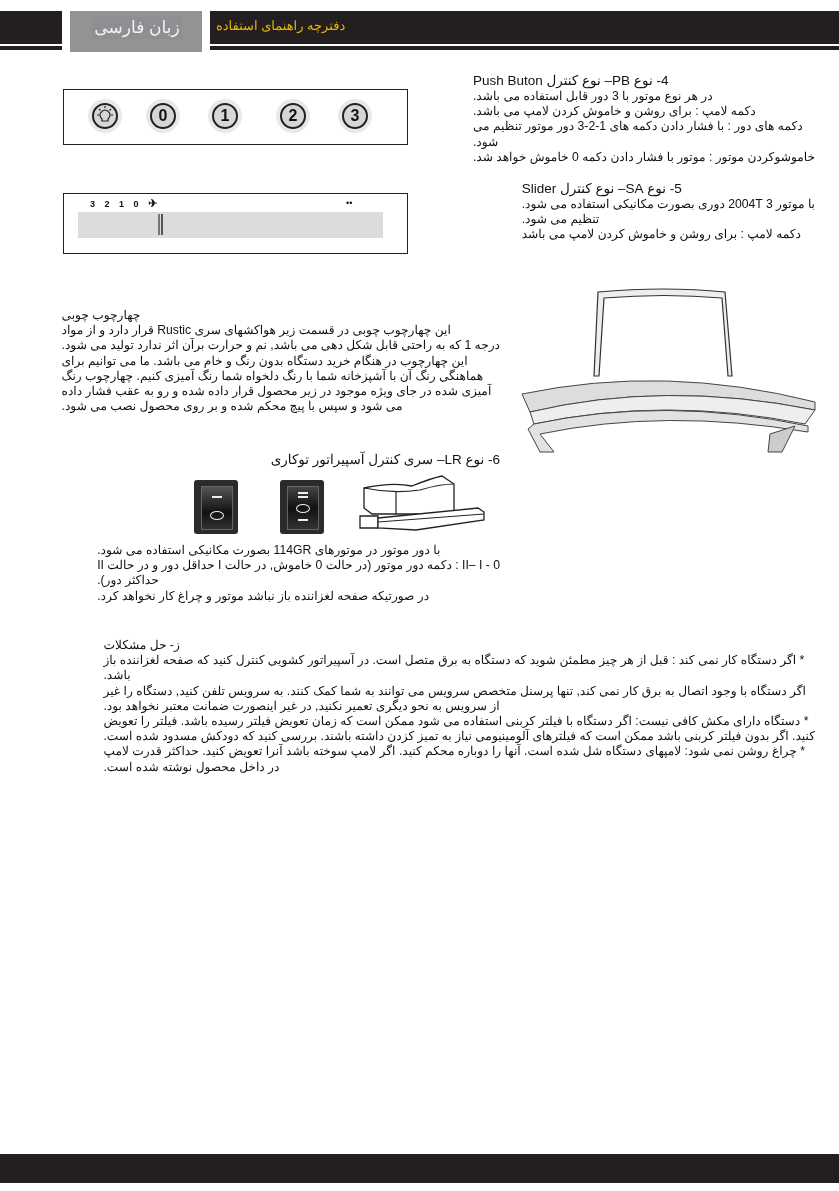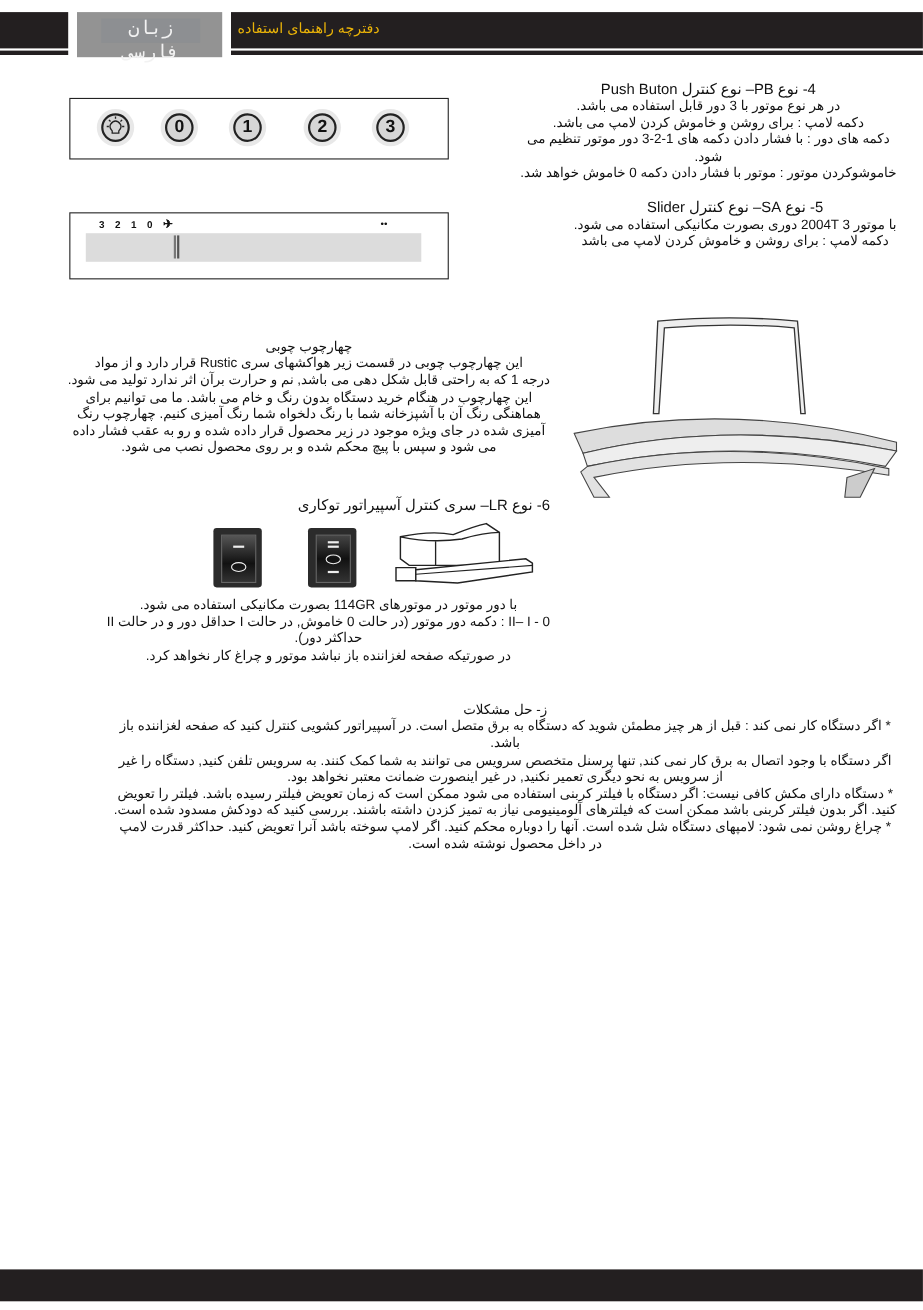--- a/index.html
+++ b/index.html
@@ -4,27 +4,27 @@
 <style>
   html, body { margin:0; padding:0; }
   body { width:839px; height:1191px; background:#ffffff; position:relative; overflow:hidden;
          font-family:"Liberation Sans", sans-serif; color:#111; }
   .abs { position:absolute; }
   
   .hdr-left { left:0; top:11px; width:62px; height:33px; background:#231f20; }
   .hdr-left-strip { left:0; top:46px; width:62px; height:4px; background:#231f20; }
   .hdr-lang { left:70px; top:11px; width:132px; height:41px; background:#939393; }
   .hdr-lang span { position:absolute; left:22px; top:6px; width:90px; height:22px; background:#8d8f92;
-         color:#f2f2f2; font-size:17px; line-height:22px; text-align:center; direction:rtl;font-family:Liberation Mono, monospace; }
+         color:#f2f2f2; font-size:17px; line-height:22px; text-align:center; direction:rtl; }
   .hdr-main { left:210px; top:11px; width:629px; height:33px; background:#231f20; }
   .hdr-main span { position:absolute; left:6px; top:7px; color:#eab308; font-size:13px; direction:rtl; white-space:nowrap; }
   .hdr-main-strip { left:210px; top:46px; width:629px; height:4px; background:#231f20; }
   .footer { left:0; top:1154px; width:839px; height:29px; background:#231f20; }
 
-  .rtl { direction:rtl; text-align:center; font-size:12.2px; line-height:15.2px; white-space:nowrap; }
+  .rtl { direction:rtl; text-align:left; font-size:12.2px; line-height:15.2px; white-space:nowrap; }
   .rtl p { margin:0; }
 
   
   .pb-panel { left:63px; top:89px; width:345px; height:56px; border:1.5px solid #222; box-sizing:border-box; }
   .pbtn { position:absolute; top:9px; width:34px; height:34px; border-radius:50%; background:#e8e8e8; }
   .pbtn .inner { position:absolute; left:4px; top:4px; width:22px; height:22px; border:2px solid #222; border-radius:50%;
         background:#d6d6d6; font-weight:bold; font-size:16px; line-height:22px; text-align:center; }
   
   .sl-panel { left:63px; top:193px; width:345px; height:61px; border:1.5px solid #222; box-sizing:border-box; }
   .sl-labels { position:absolute; left:26px; top:3px; font-size:9px; font-weight:bold; letter-spacing:0; }
@@ -92,20 +92,21 @@
   <p>در هر نوع موتور با 3 دور قابل استفاده می باشد.</p>
   <p>دکمه لامپ              : برای روشن و خاموش کردن لامپ می باشد.</p>
   <p>دکمه های دور          : با فشار دادن دکمه های 1-2-3 دور موتور تنظیم می</p>
   <p>شود.</p>
   <p>خاموشوکردن موتور : موتور با فشار دادن دکمه 0 خاموش خواهد شد.</p>
 </div>
 
 <div class="abs rtl" style="right:24px; top:181px;">
   <p style="font-size:13.5px;line-height:16px">5- نوع  SA– نوع کنترل Slider</p>
   <p>با موتور 2004T 3 دوری بصورت مکانیکی استفاده می شود.</p>
+  <p>تنظیم می شود.</p>
   <p>دکمه لامپ : برای روشن و خاموش کردن لامپ می باشد</p>
 </div>
 
 <div class="abs" style="left:520px; top:284px; width:300px; height:170px;">
   <svg width="300" height="170" viewBox="0 0 300 170">
     <path d="M78 8 Q145 2 205 8 L212 92 L208 92 L202 14 Q145 9 84 14 L79 92 L74 92 Z" fill="#eee" stroke="#333" stroke-width="1.2"></path>
     <path d="M2 110 Q145 80 295 118 L295 126 Q145 96 10 128 Z" fill="#ddd" stroke="#444" stroke-width="1"></path>
     <path d="M10 128 Q145 96 295 126 L285 140 Q145 112 14 140 Z" fill="#eee" stroke="#444" stroke-width="1"></path>
     <path d="M14 140 Q145 112 288 142 L288 148 Q145 124 20 150 L34 168 L20 168 L8 145 Z" fill="#e2e2e2" stroke="#444" stroke-width="1"></path>
     <path d="M250 150 L275 142 L262 168 L248 168 Z" fill="#ccc" stroke="#444" stroke-width="1"></path>

